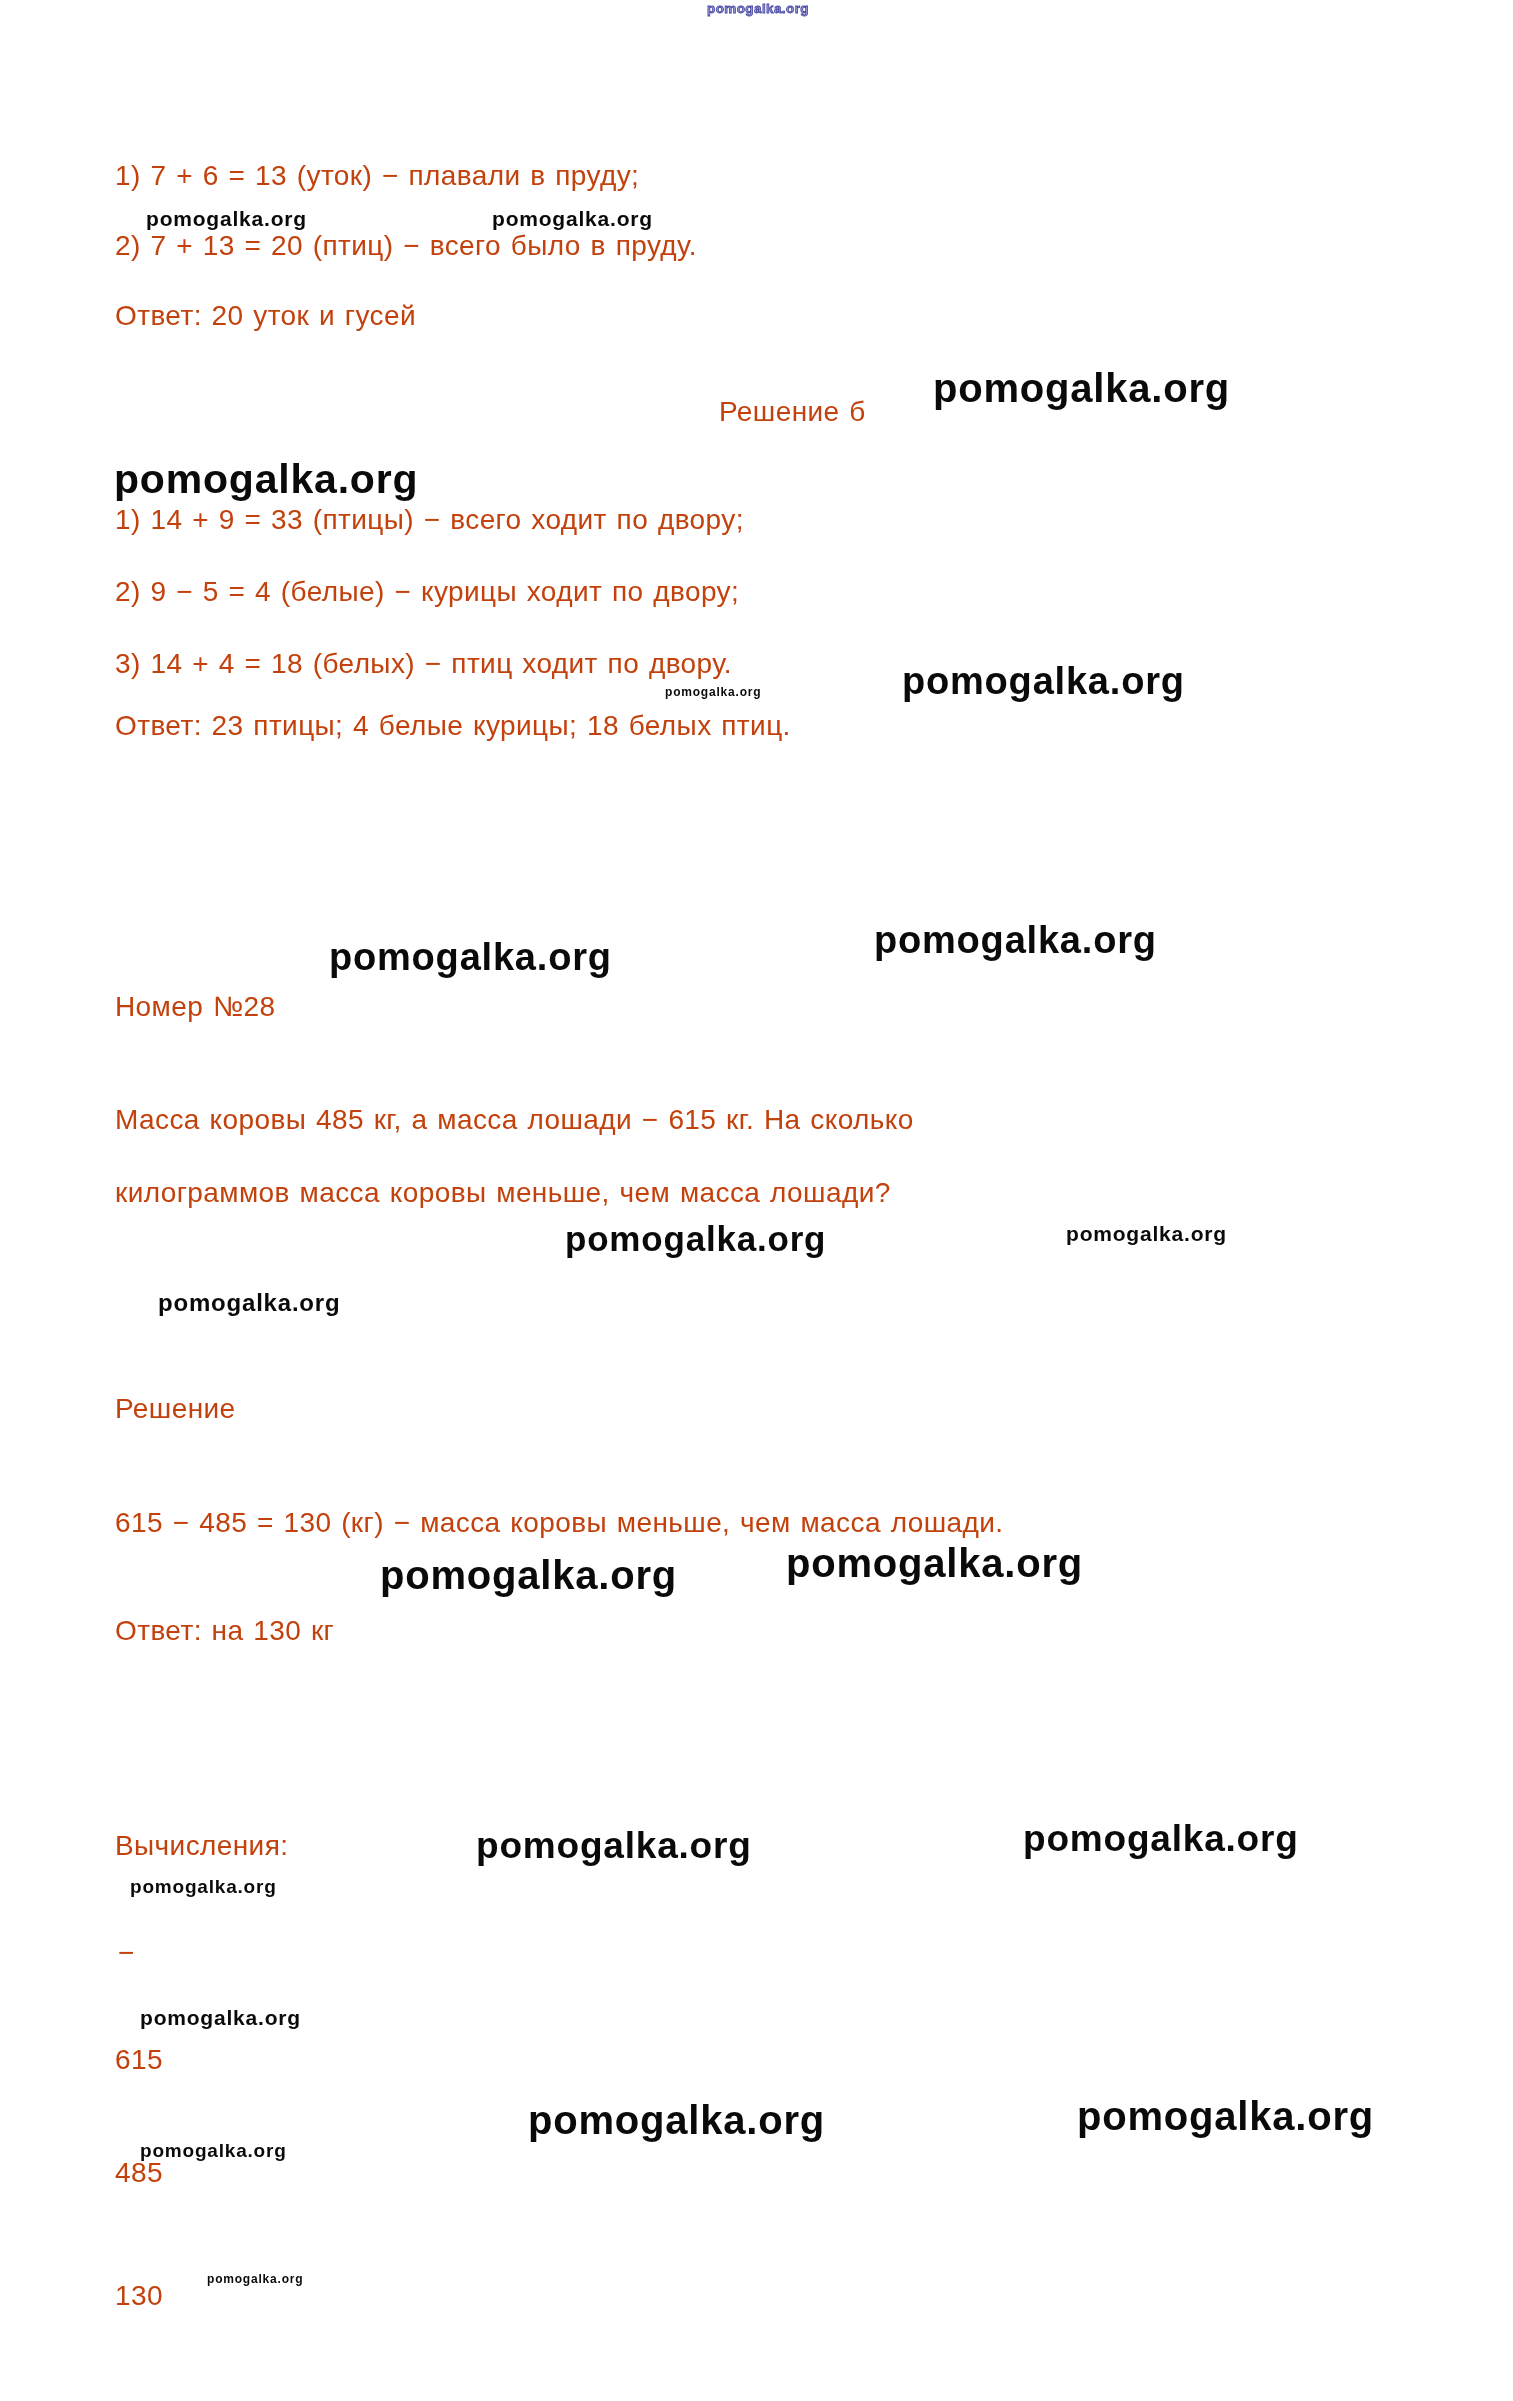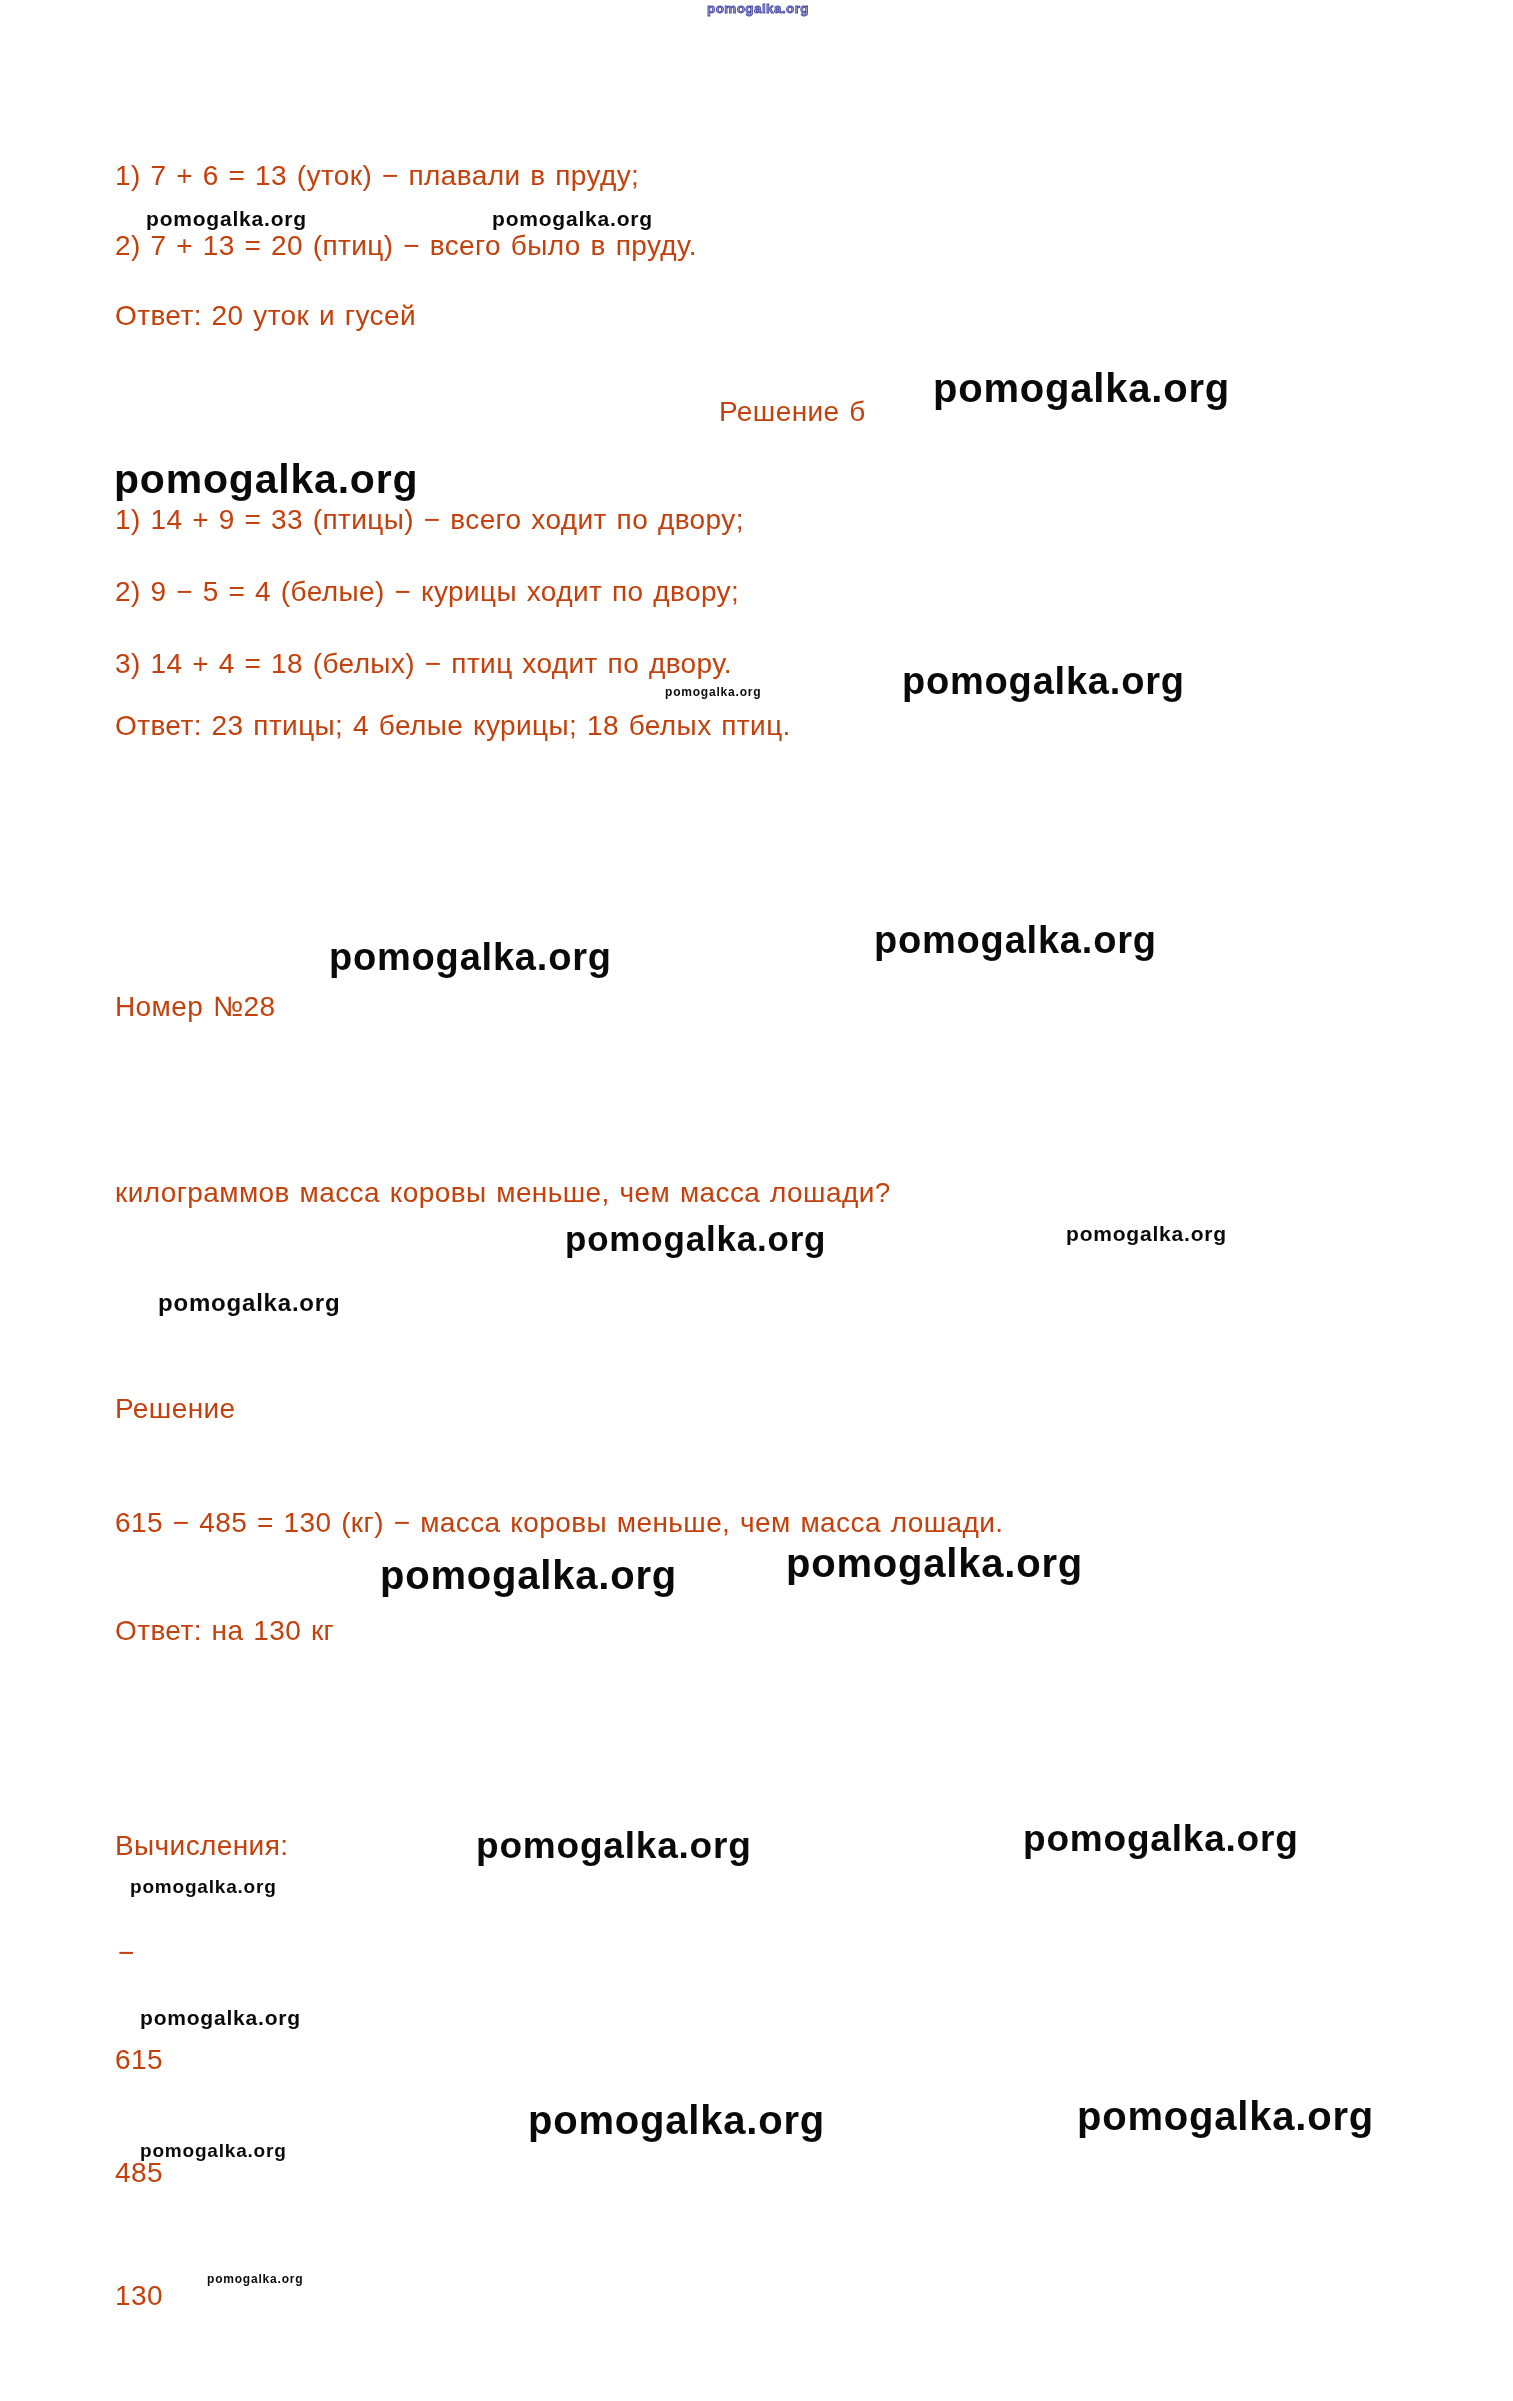--- a/index.html
+++ b/index.html
@@ -72,20 +72,21 @@
   <div class="wm" style="left:902px; top:662px; font-size:38px;">pomogalka.org</div>
   <div class="wm" style="left:665px; top:686px; font-size:12px;">pomogalka.org</div>
 
   <div class="t serif" style="left:115px; top:712px;">Ответ: 23 птицы; 4 белые курицы; 18 белых птиц.</div>
 
   <div class="wm" style="left:329px; top:938px; font-size:38px;">pomogalka.org</div>
   <div class="wm" style="left:874px; top:921px; font-size:38px;">pomogalka.org</div>
 
   <div class="t serif" style="left:115px; top:993px;">Номер №28</div>
 
+  <div class="t serif" style="left:115px; top:1106px;">Масса коровы 485 кг, а масса лошади − 615 кг. На сколько</div>
   <div class="t serif" style="left:115px; top:1179px;">килограммов масса коровы меньше, чем масса лошади?</div>
 
   <div class="wm" style="left:565px; top:1221px; font-size:35px;">pomogalka.org</div>
   <div class="wm" style="left:1066px; top:1223px; font-size:21px;">pomogalka.org</div>
   <div class="wm" style="left:158px; top:1291px; font-size:24px;">pomogalka.org</div>
 
   <div class="t serif" style="left:115px; top:1395px;">Решение</div>
 
   <div class="t serif" style="left:115px; top:1509px;">615 − 485 = 130 (кг) − масса коровы меньше, чем масса лошади.</div>
 

